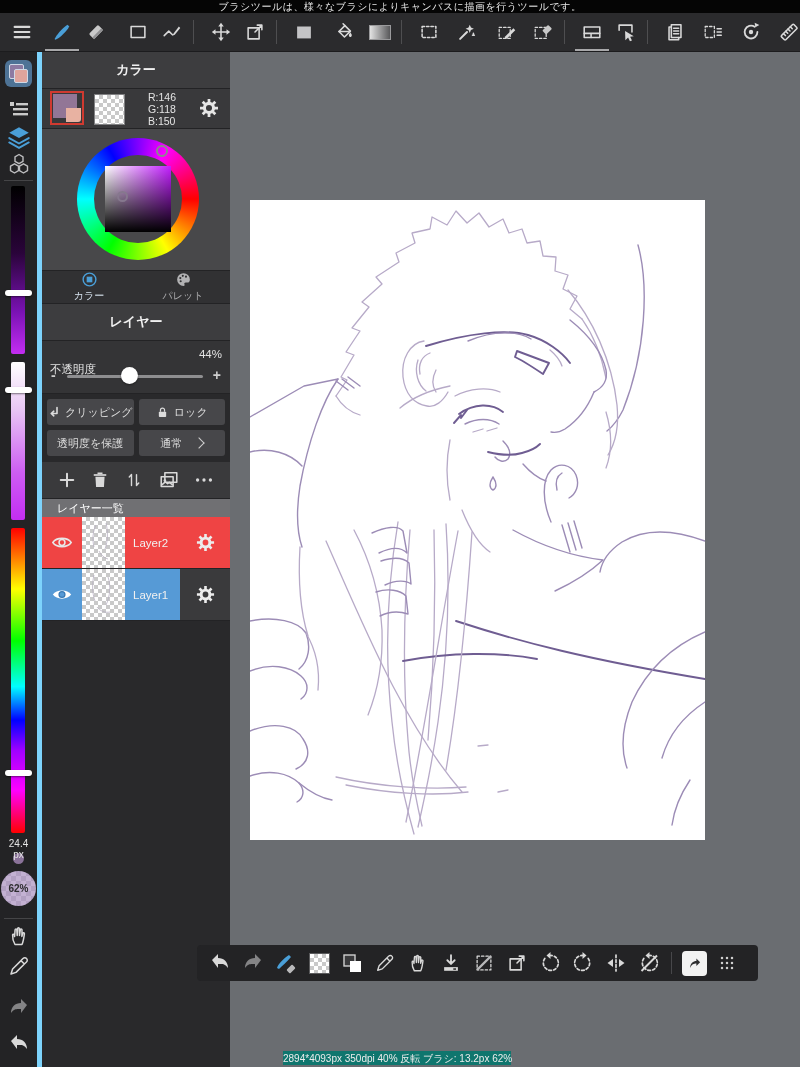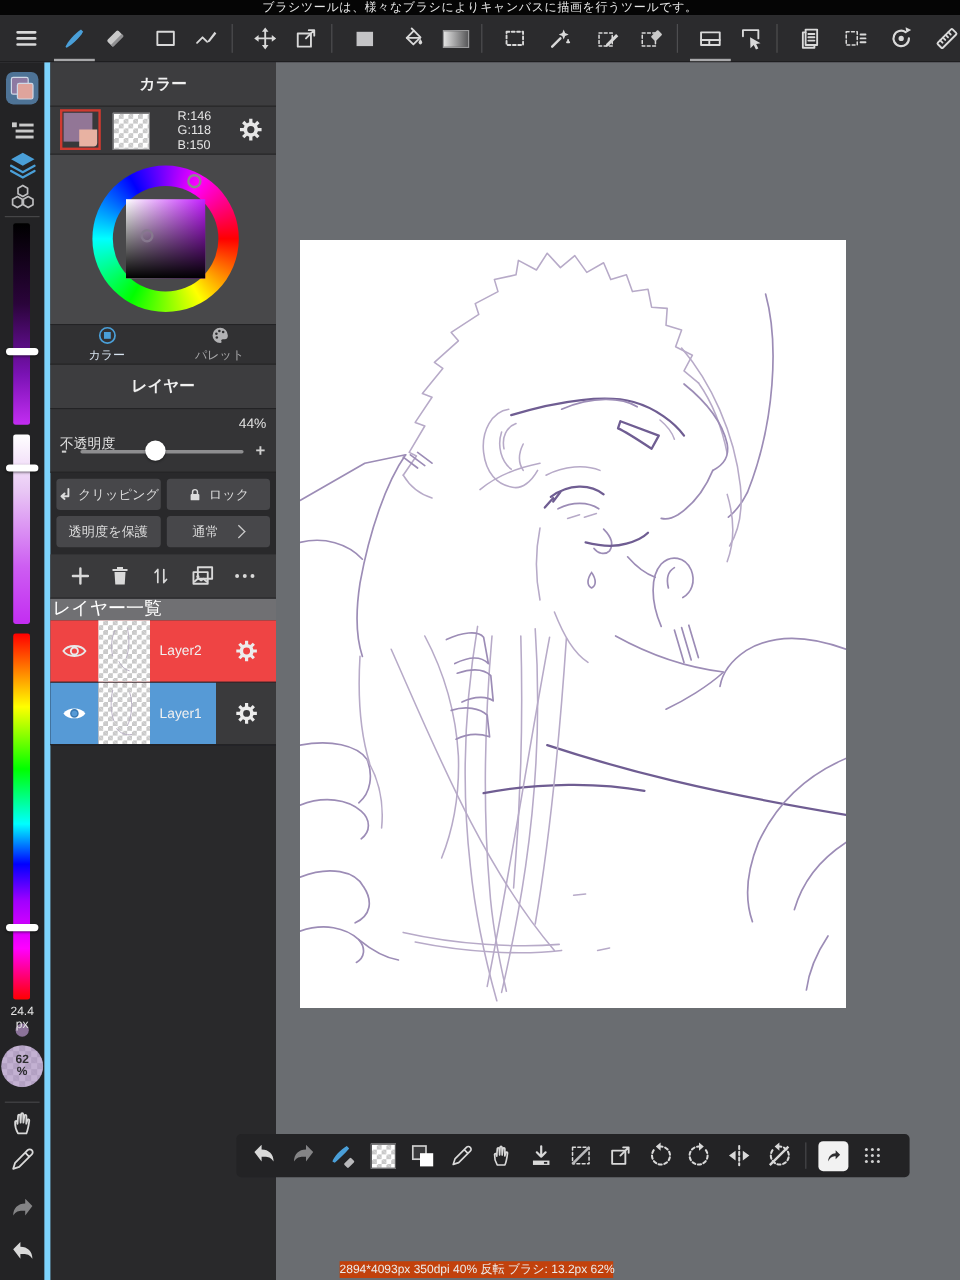--- a/index.html
+++ b/index.html
@@ -27,21 +27,21 @@
   .vhandle{position:absolute;left:5px;width:27px;height:6px;background:#fff;border-radius:3px;box-shadow:0 1px 2px rgba(0,0,0,.5)}
   #bar-value{top:134px;height:168px;background:linear-gradient(to bottom,#000 0%,#2a043a 40%,#7a12b4 75%,#c32df2 100%)}
   #bar-sat{top:310px;height:158px;background:linear-gradient(to bottom,#fff 0%,#e8c6f4 30%,#cd5df2 70%,#c32df2 100%)}
   #bar-hue{top:476px;height:305px;background:linear-gradient(to bottom,#f00 0%,#ff0 20%,#0f0 37%,#0ff 52%,#00f 63%,#a000ff 73%,#f0f 86%,#f00 100%)}
   #brushsize{position:absolute;left:0;top:786px;width:37px;text-align:center;color:#e5e5e5;font-size:10px;line-height:11px}
   #brushdot{position:absolute;left:13px;top:801px;width:11px;height:11px;border-radius:50%;background:#967ba6;opacity:.9}
   #zoomcircle{position:absolute;left:1px;top:819px;width:35px;height:35px;border-radius:50%;background:#c3b1d2;
     background-image:linear-gradient(45deg,#b2a0c2 25%,transparent 25%,transparent 75%,#b2a0c2 75%),
       linear-gradient(45deg,#b2a0c2 25%,transparent 25%,transparent 75%,#b2a0c2 75%);
     background-size:10px 10px;background-position:0 0,5px 5px;
-    display:flex;flex-direction:column;align-items:center;justify-content:center;color:#2e2e30;font-size:10px;line-height:10px;font-weight:bold}
+    display:flex;flex-direction:row;align-items:center;justify-content:center;color:#2e2e30;font-size:10px;line-height:10px;font-weight:bold}
   
   #panels{position:absolute;left:37px;top:52px;width:193px;height:1015px;background:#29292b;border-left:5px solid #7dd3fc;box-sizing:border-box}
   .phead{height:36px;background:#3d3d3f;color:#f0f0f0;font-size:13px;font-weight:bold;display:flex;align-items:center;justify-content:center;border-bottom:1px solid #232325}
   #swatchrow{position:relative;height:39px;background:#39393b;border-bottom:1px solid #232325}
   .checker{background-color:#fff;background-image:linear-gradient(45deg,#c9c9c9 25%,transparent 25%,transparent 75%,#c9c9c9 75%),
     linear-gradient(45deg,#c9c9c9 25%,transparent 25%,transparent 75%,#c9c9c9 75%);background-size:8px 8px;background-position:0 0,4px 4px}
   #fgswatch{position:absolute;left:8px;top:2px;width:34px;height:34px;border:2px solid #d03a30;background:#38383a;box-sizing:border-box}
   #fgswatch .main{position:absolute;left:1px;top:1px;width:24px;height:24px;background:#927696}
   #fgswatch .sub{position:absolute;right:1px;bottom:1px;width:15px;height:14px;background:#e8b2a2;border-radius:0 0 3px 0}
   #bgswatch{position:absolute;left:52px;top:5px;width:29px;height:29px;border:1px solid #808082}
@@ -63,21 +63,21 @@
   #oplabel{position:absolute;left:8px;top:21px}
   #opval{position:absolute;right:8px;top:7px}
   #opminus{position:absolute;left:9px;top:26px;font-size:14px;font-weight:bold;color:#cfcfcf}
   #opplus{position:absolute;right:9px;top:26px;font-size:14px;font-weight:bold;color:#cfcfcf}
   #optrack{position:absolute;left:25px;top:34px;width:136px;height:3px;background:#8e8e90;border-radius:2px}
   #opknob{position:absolute;left:79px;top:26px;width:17px;height:17px;border-radius:50%;background:#fff;box-shadow:0 1px 2px rgba(0,0,0,.4)}
   .btnrow{display:flex;gap:5px;padding:5px 5px 0 5px}
   .pbtn{flex:1;height:26px;background:#47474a;border-radius:3px;color:#dcdcdc;font-size:11px;display:flex;align-items:center;justify-content:center;gap:5px;position:relative}
   .pbtn .chev{width:7px;height:7px;border-right:1.8px solid #cfcfcf;border-top:1.8px solid #cfcfcf;transform:rotate(45deg);margin-left:8px}
   #ltoolbar{height:36px;margin-top:6px;background:#3a3a3c;display:flex;align-items:center;justify-content:space-around;padding:0 8px;border-bottom:1px solid #232325}
-  #listhead{height:18px;background:#707073;color:#fff;font-size:15px;line-height:18px;padding-left:2px}
+  #listhead{height:18px;background:#707073;color:#fff;font-size:11px;line-height:18px;padding-left:15px}
   .lrow{position:relative;height:51px;border-bottom:1px solid #232325;display:flex;align-items:stretch}
   .lrow .eyecell{width:40px;display:flex;align-items:center;justify-content:center}
   .lrow .thumb{width:43px;position:relative}
   .lrow .namecell{flex:1;display:flex;align-items:center;padding-left:8px;font-size:11.5px;color:#f0f0f0}
   .lrow .gearcell{width:50px;display:flex;align-items:center;justify-content:center}
   #row-layer2{background:#ef4444}
   #row-layer1 .eyecell,#row-layer1 .namecell{background:#569ad6}
   #row-layer1 .gearcell{background:#3a3a3c}
   #row-layer1{background:#0f172a}
   
@@ -87,21 +87,21 @@
   .sk .l{stroke:#b7aac8;stroke-width:1.3}
   .sk .m{stroke:#9c8cb6;stroke-width:1.4}
   .sk .d{stroke:#6f5d92;stroke-width:1.9}
   
   #bottombar{position:absolute;left:197px;top:945px;width:561px;height:36px;background:#232325;border-radius:4px;
     display:flex;align-items:center;padding:0 9px;box-sizing:border-box;gap:5px}
   .bb{width:28px;height:28px;display:flex;align-items:center;justify-content:center;flex:none}
   .bbdiv{width:1px;height:22px;background:#47474a;margin:0 3px;flex:none}
   #shortcutbtn{width:25px;height:25px;background:#f2f2f2;border-radius:4px;display:flex;align-items:center;justify-content:center}
   
-  #statusbar{position:absolute;left:283px;top:1051px;width:228px;height:14px;background:#c2410c;color:#ececec;
+  #statusbar{position:absolute;left:283px;top:1051px;width:228px;height:14px;background:#0f766e;color:#ececec;
     font-size:10px;line-height:16px;text-align:center;white-space:nowrap}
 </style>
 </head>
 <body>
 
 <div id="tooltipbar">ブラシツールは、様々なブラシによりキャンバスに描画を行うツールです。</div>
 
 <div id="toolbar">
   <div class="tb" style="margin-left:2px">
     <svg width="22" height="22" viewBox="0 0 24 24">

